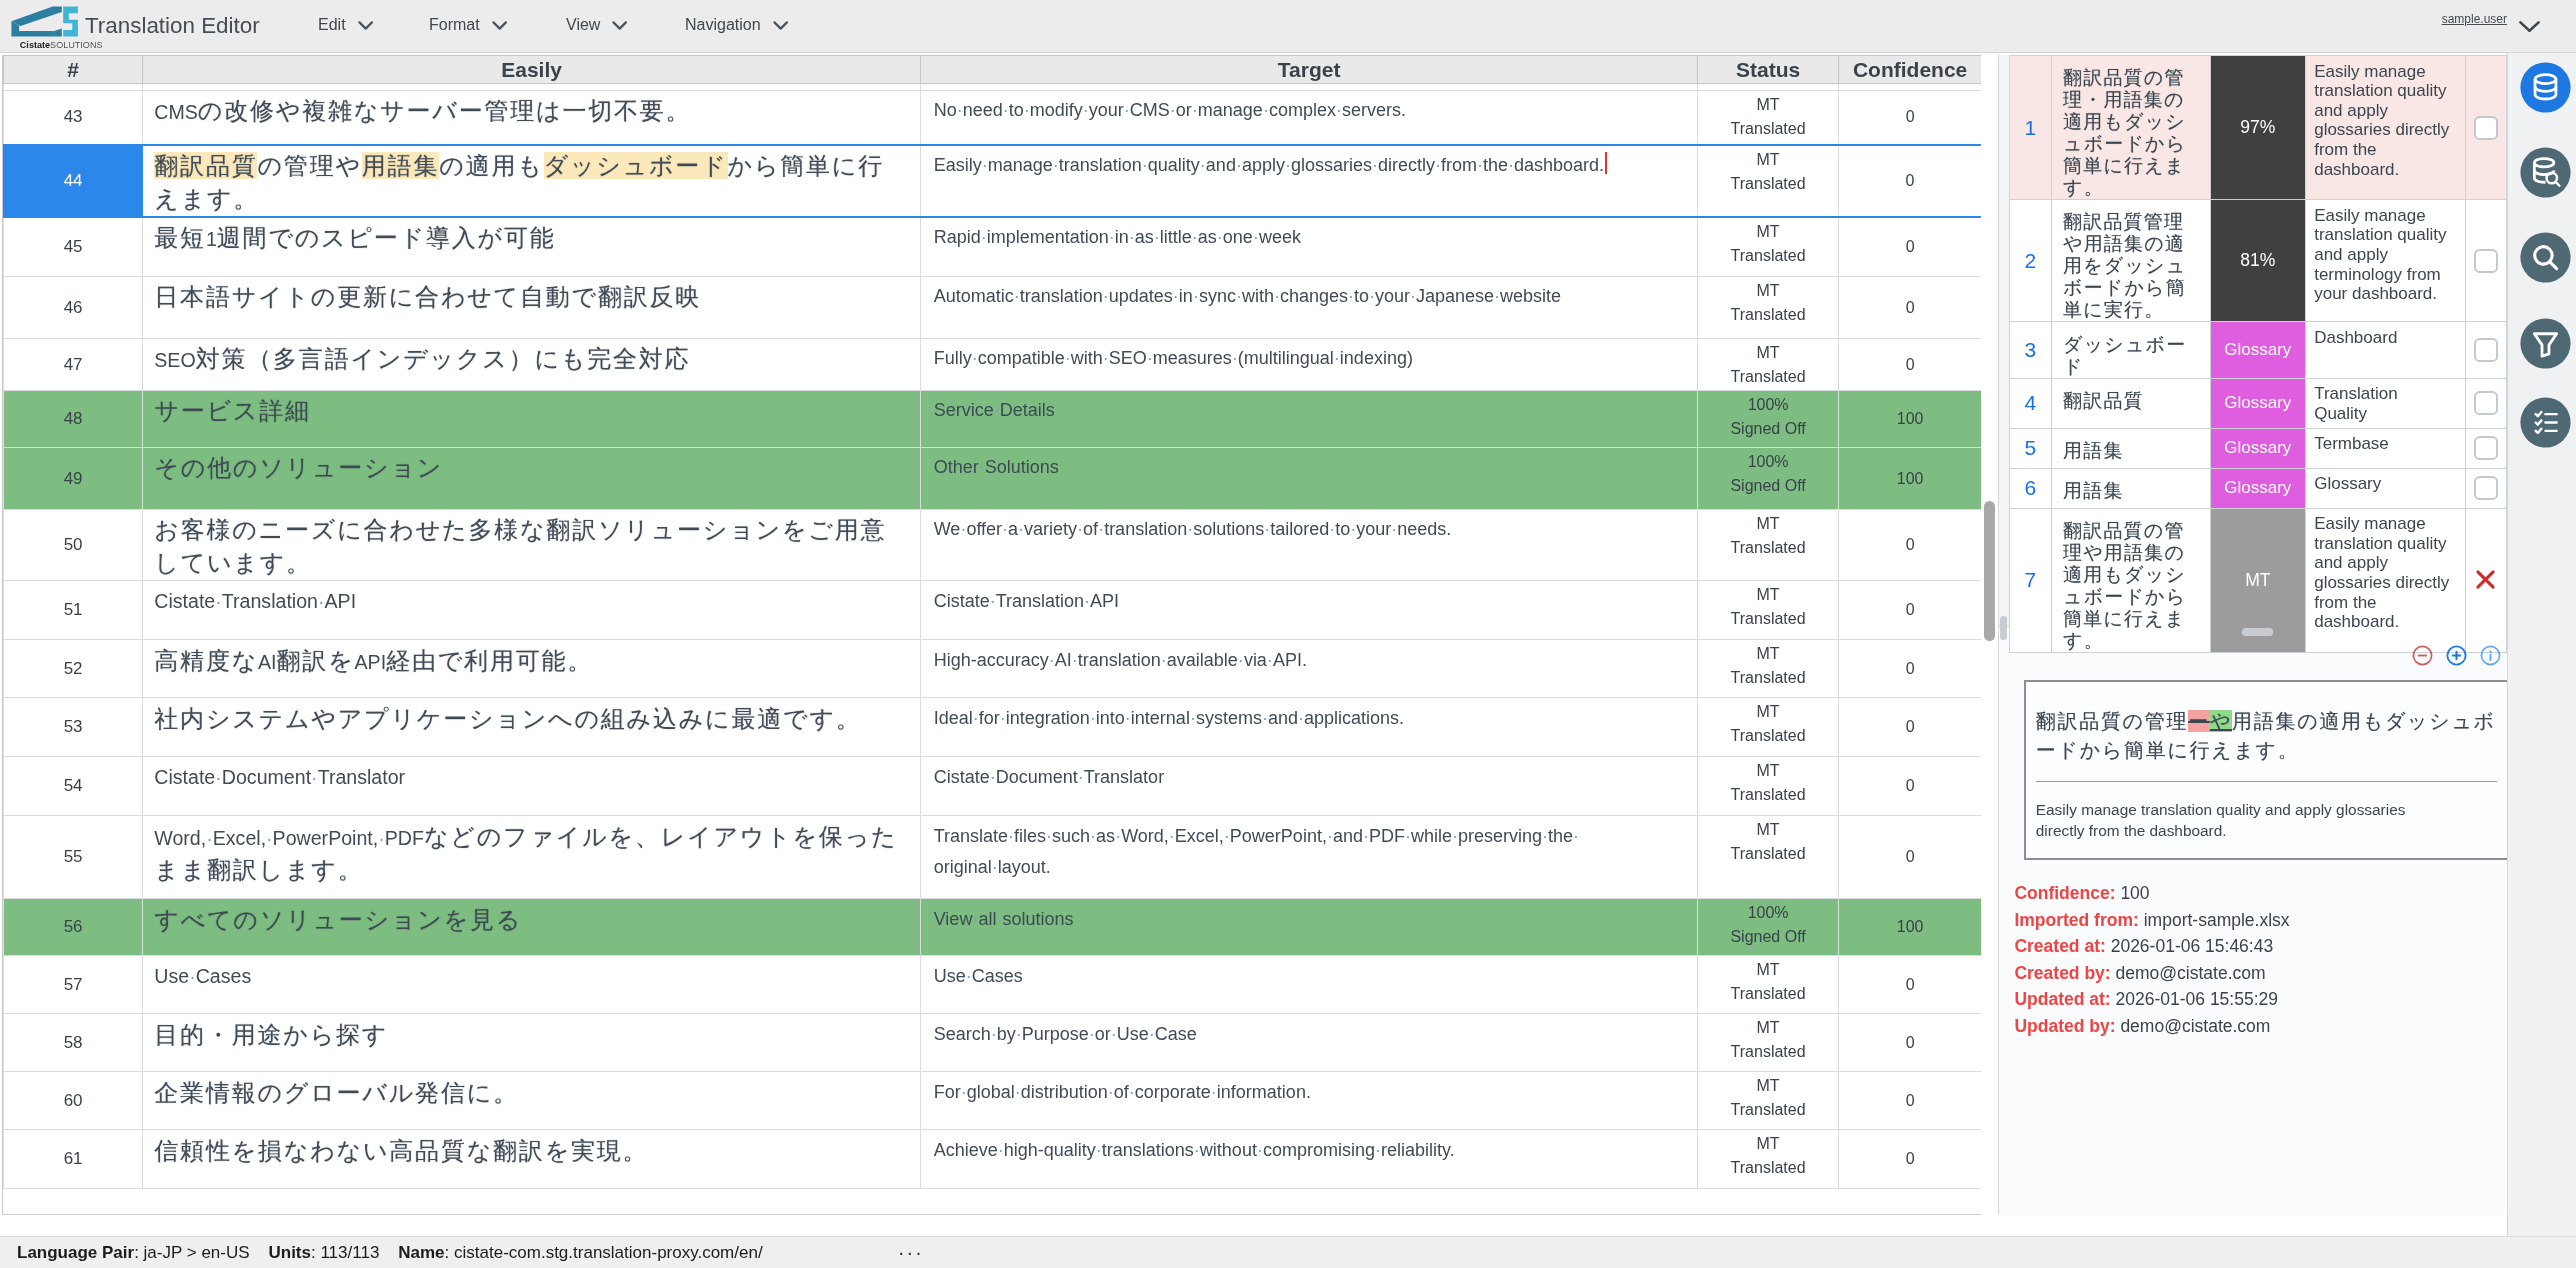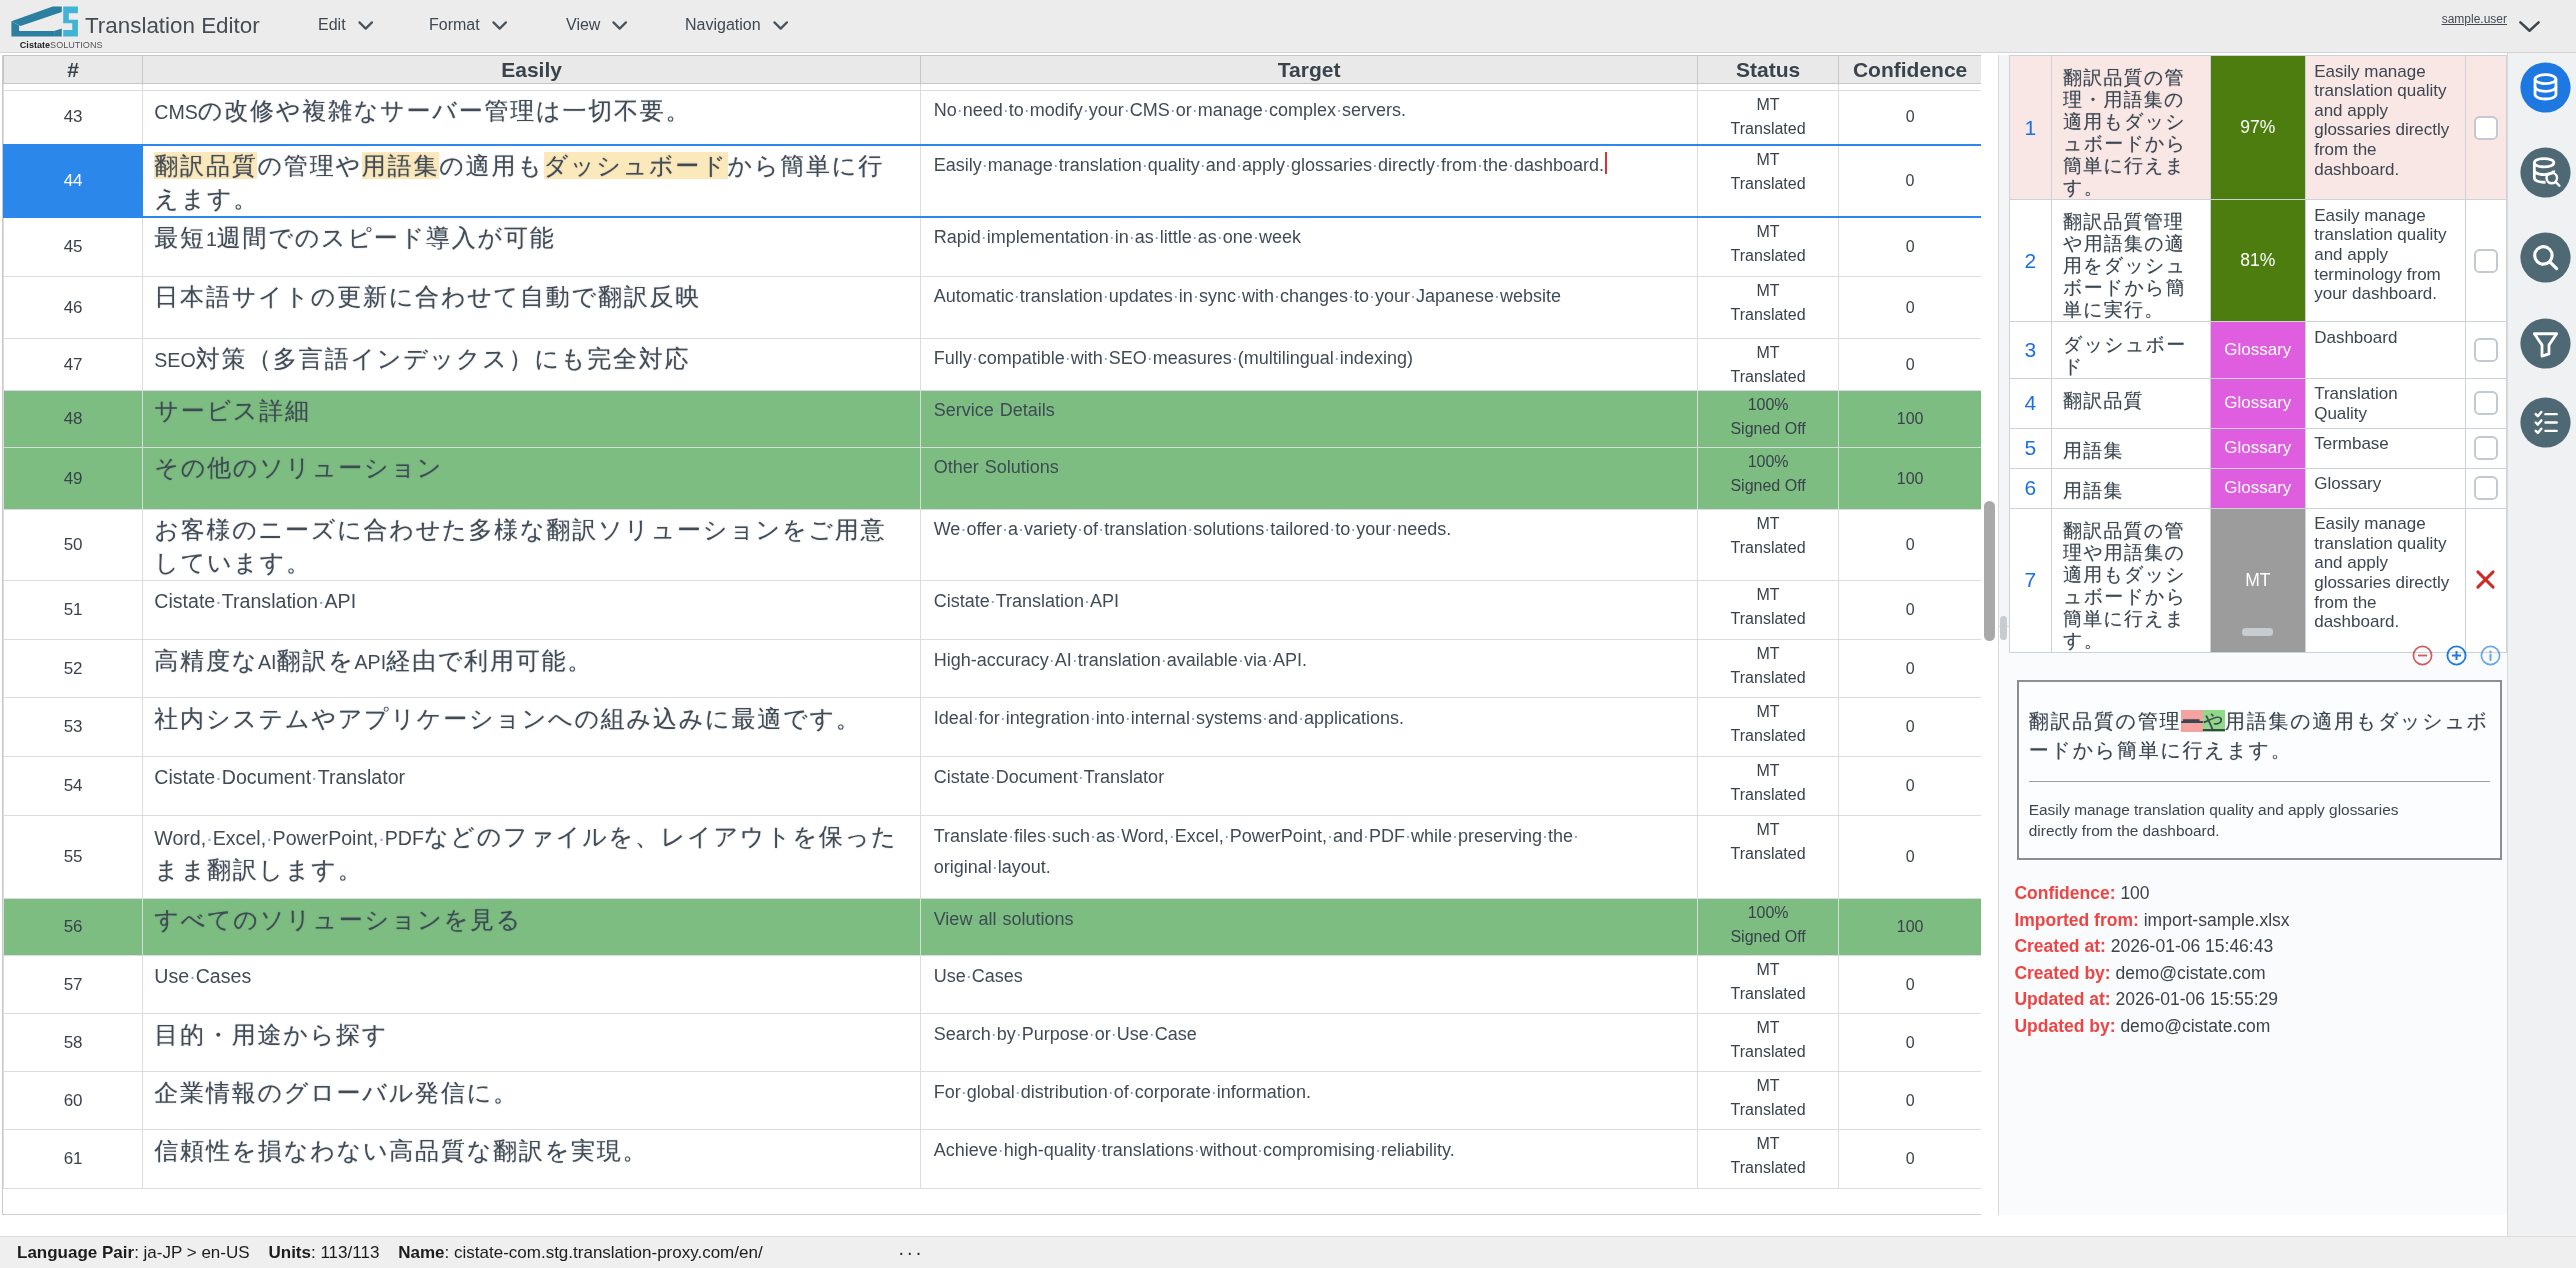--- a/index.html
+++ b/index.html
@@ -33,28 +33,28 @@
 .panel { position:absolute; left:1998px; top:55px; width:509px; height:1160px; background:#fafbfc; border-left:0.7px solid #d5d9dd; }
 .panel .top { position:absolute; left:0; top:0; width:509px; height:572px; background:#f4f5f7; border-bottom:0.7px solid #d8dce0; }
 .grip-h { position:absolute; left:243px; top:573px; width:31px; height:8.4px; background:#c7ccd1; border-radius:3.5px; }
 .grip-v { position:absolute; left:0.7px; top:561px; width:7.7px; height:24px; background:#c7ccd1; border-radius:3.5px; }
 table.tm { position:absolute; left:9.8px; top:0px; border-collapse:collapse; table-layout:fixed; width:497px; background:#fff; }
 table.tm td { border:0.7px solid #ccd2d8; }
 .t-num { text-align:center; vertical-align:middle; font-size:21px; color:#1a6fe8; }
 .t-jp { font-size:19px; letter-spacing:1.2px; text-shadow:0 0 1px rgba(65,75,86,.45); line-height:22px; color:#3c4650; padding:11.2px 14px 0 11.2px; vertical-align:top; word-break:break-all; }
 .t-badge { padding:0; position:relative; }
 .t-badge div { position:absolute; left:0; top:0; width:100%; height:100%; display:flex; align-items:center; justify-content:center; color:#fff; font-size:17px; }
-.b-or { background:#4d7c0f; font-size:17.5px !important; }
+.b-or { background:#404040; font-size:17.5px !important; }
 .b-gl { background:#df5ee0; }
 .b-mt { background:#9c9c9c; font-size:17.5px !important; }
 .t-en { font-size:17px; line-height:19.6px; color:#3c4650; padding:5.6px 14.7px 0 8.4px; vertical-align:top; }
 .t-cb { text-align:center; vertical-align:middle; }
 .cb { width:24px; height:24px; border:2.1px solid #c3c9cf; border-radius:5.6px; background:#fff; margin:0 auto; }
 tr.pink td { background:#f8e7e5; }
-.diff { position:absolute; left:18px; top:625px; width:485px; height:180px; border:2.1px solid #8a8f94; background:#fcfdfe; }
+.diff { position:absolute; left:25px; top:625px; width:485px; height:180px; border:2.1px solid #8a8f94; background:#fcfdfe; }
 .diff .jp { position:absolute; left:9.8px; top:25px; width:465px; font-size:20px; letter-spacing:1.7px; text-shadow:0 0 1px rgba(65,75,86,.45); line-height:29px; color:#3c4650; word-break:break-all; }
 .diff .sep { position:absolute; left:9.8px; top:99px; width:461px; border-top:1.4px solid #9aa0a4; }
 .diff .en { position:absolute; left:9.8px; top:117px; width:381px; font-size:15.4px; line-height:21px; color:#3c4650; }
 .del { background:#f5a3a0; text-decoration:line-through; }
 .ins { background:#90d989; text-decoration:underline; }
 .mini { position:absolute; top:645px; }
 .meta { position:absolute; left:15.4px; top:825px; font-size:17.5px; line-height:26.6px; color:#3c434b; }
 .meta b { color:#ef4444;text-align:right; }
 .rail { position:absolute; left:2507px; top:53px; width:69px; height:1215px; background:#f0f1f2; border-left:0.7px solid #d9d9d9; }
 .railbtn { position:absolute; left:11.2px; }

